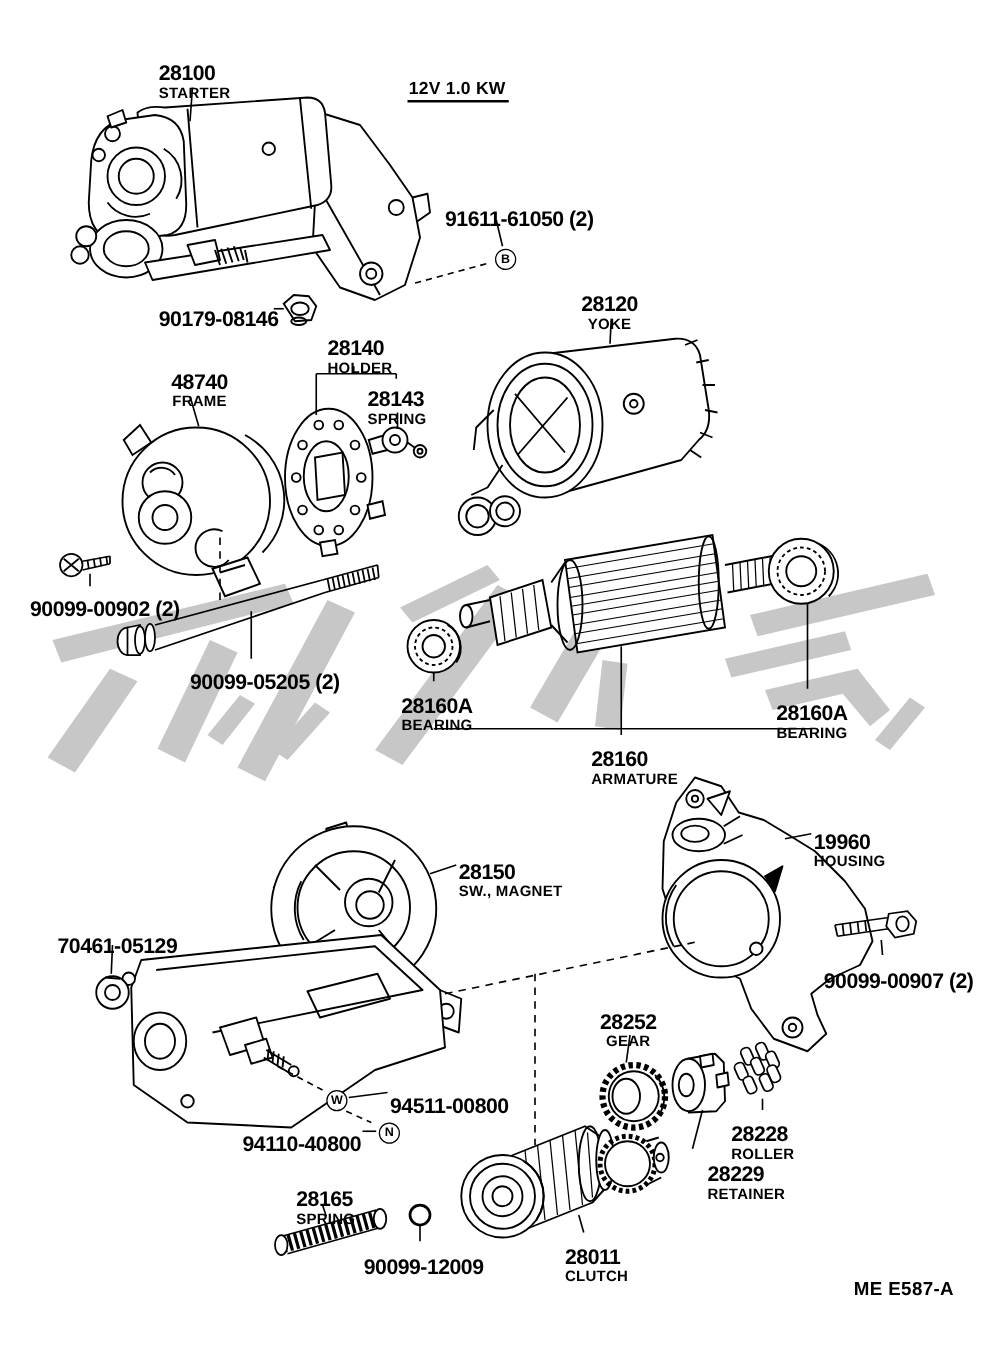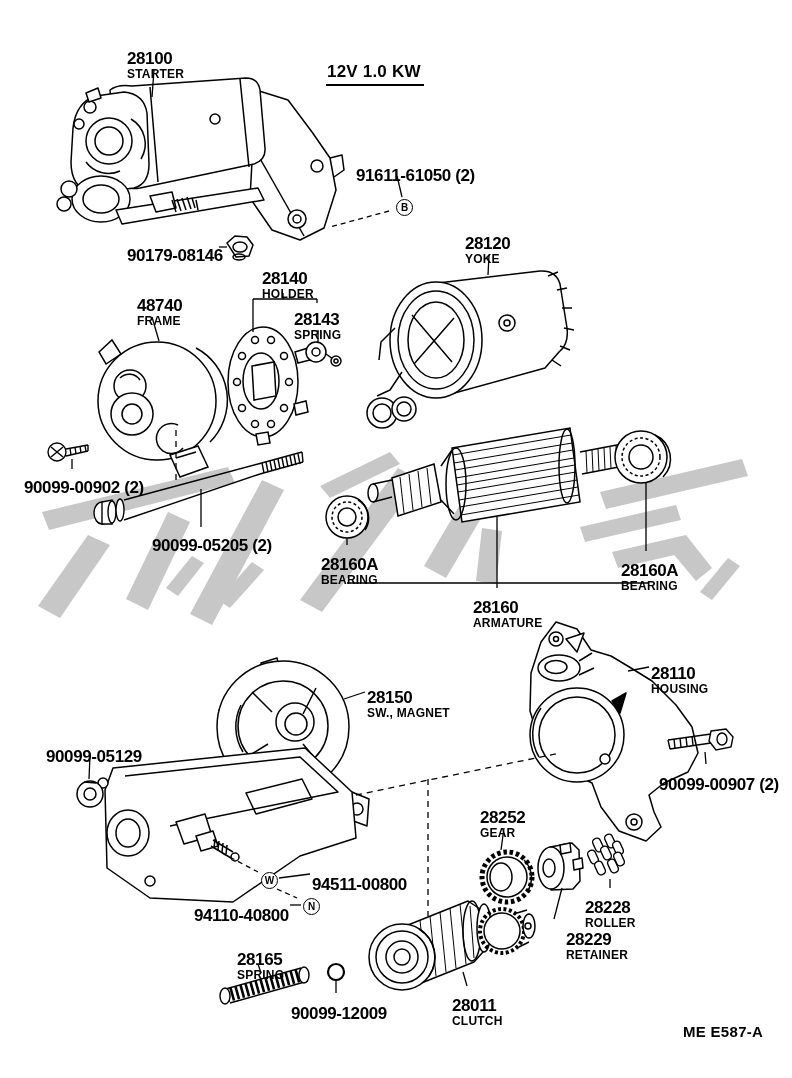--- a/index.html
+++ b/index.html
@@ -1,22 +1,22 @@
 <!DOCTYPE html>
 <html><head>
 <meta charset="utf-8">
 <style>
   html,body{margin:0;padding:0;background:#fff;}
   .page{position:relative;width:792px;height:1078px;background:#fff;overflow:hidden;
         font-family:"Liberation Sans",sans-serif;color:#000;}
   .art{position:absolute;left:0;top:0;}
   .part-label{position:absolute;white-space:nowrap;line-height:1.0;margin-top:10px;}
   .pn{font-size:17px;font-weight:700;letter-spacing:-0.4px;}
-  .pd{font-size:12px;font-weight:700;letter-spacing:0.2px;margin-top:1px;}
-  .spec{position:absolute;font-size:17px;font-weight:700;letter-spacing:0.2px;
+  .pd{font-size:12px;font-weight:700;letter-spacing:0.2px;margin-top:1px;text-align:center;}
+  .spec{position:absolute;font-size:14px;font-weight:700;letter-spacing:0.2px;
         border-bottom:2.5px solid #000;padding:0 3px 2px 1px;white-space:nowrap;}
   .figcode{position:absolute;font-size:15px;font-weight:700;letter-spacing:0.3px;margin-top:11px;}
   .callout{position:absolute;width:15px;height:15px;border:1.8px solid #000;border-radius:50%;
            background:#fff;font-size:10px;font-weight:700;display:flex;align-items:center;
            justify-content:center;line-height:1;}
 </style>
 </head>
 <body>
 
 <div class="page">
@@ -357,32 +357,32 @@
 </div>
 <div class="part-label" style="left:473px;top:589px">
   <div class="pn">28160</div>
   <div class="pd">ARMATURE</div>
 </div>
 <div class="part-label" style="left:621px;top:552px">
   <div class="pn">28160A</div>
   <div class="pd">BEARING</div>
 </div>
 <div class="part-label" style="left:651px;top:655px">
-  <div class="pn">28110</div>
+  <div class="pn">19960</div>
   <div class="pd">HOUSING</div>
 </div>
 <div class="part-label" style="left:659px;top:766px">
   <div class="pn">90099-00907 (2)</div>
 </div>
 <div class="part-label" style="left:367px;top:679px">
   <div class="pn">28150</div>
   <div class="pd">SW., MAGNET</div>
 </div>
 <div class="part-label" style="left:46px;top:738px">
-  <div class="pn">90099-05129</div>
+  <div class="pn">70461-05129</div>
 </div>
 <div class="part-label" style="left:312px;top:866px">
   <div class="pn">94511-00800</div>
 </div>
 <div class="part-label" style="left:194px;top:897px">
   <div class="pn">94110-40800</div>
 </div>
 <div class="part-label" style="left:480px;top:799px">
   <div class="pn">28252</div>
   <div class="pd">GEAR</div>

